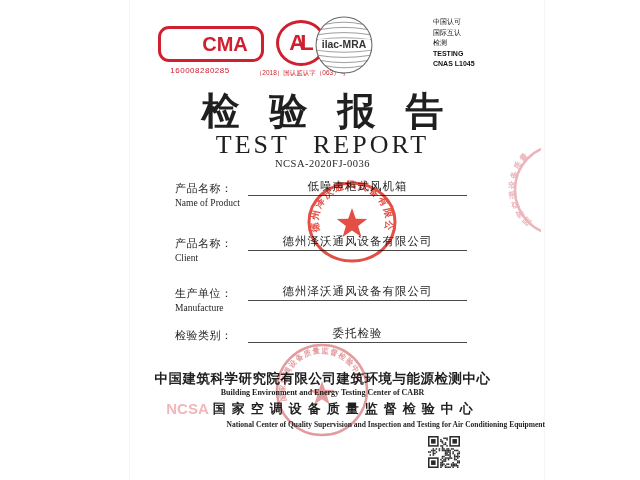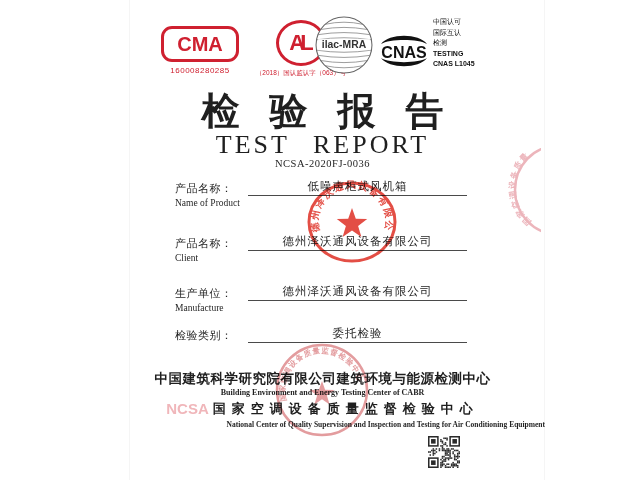--- a/index.html
+++ b/index.html
@@ -6,21 +6,21 @@
   body{width:640px;height:480px;background:#fdfdfd;overflow:hidden;
        font-family:"Liberation Sans",sans-serif;color:#1f1f1f;position:relative;}
   .page{position:absolute;left:0;top:0;width:640px;height:480px;background:#fff;}
   .page-edge{position:absolute;top:0;bottom:0;width:1px;background:rgba(0,0,0,0.04);}
   .serif{font-family:"Liberation Serif",serif;}
 
   
   .cma{position:absolute;left:158px;top:26px;width:84px;text-align:center;}
   .cma-box{width:72px;height:30px;margin:0 auto;border:3px solid #cf2030;border-radius:11px;
            display:flex;align-items:center;justify-content:center;
-           color:#cf2030;font-weight:bold;font-size:20px;letter-spacing:0px;}
+           color:#cf2030;font-weight:bold;font-size:20px;letter-spacing:0px;padding-left:28px;}
   .cma-number{margin-top:4px;color:#cf2030;font-size:8px;letter-spacing:0.5px;}
   .al{position:absolute;left:246px;top:20px;width:110px;text-align:center;}
   .al-circle{width:40px;height:40px;margin:0 auto;border:3px solid #cf2030;border-radius:50%;
              display:flex;align-items:center;justify-content:center;
              color:#cf2030;font-weight:bold;font-size:22px;letter-spacing:-5px;padding-right:4px;}
   .al-caption{margin-top:3px;color:#cf2030;font-size:6.5px;white-space:nowrap;}
   .ilac{position:absolute;left:315px;top:16px;width:58px;height:58px;}
   .cnas{position:absolute;left:379px;top:32px;width:50px;height:38px;}
   .cnas-text{position:absolute;left:433px;top:17px;font-size:7px;line-height:10.5px;color:#111;}
   .cnas-text .b{font-weight:bold;}
@@ -88,27 +88,20 @@
       <path d="M 1.5 23 Q 28 19 54.5 23" stroke="#777" stroke-width="0.7" fill="none"></path>
       <path d="M 1.5 33 Q 28 37 54.5 33" stroke="#777" stroke-width="0.7" fill="none"></path>
       <path d="M 2.9 38 Q 28 42 53.1 38" stroke="#777" stroke-width="0.7" fill="none"></path>
       <path d="M 5.6 43 Q 28 47 50.4 43" stroke="#777" stroke-width="0.7" fill="none"></path>
       <path d="M 9.9 48 Q 28 52 46.1 48" stroke="#777" stroke-width="0.7" fill="none"></path>
       <rect x="3" y="22" width="50" height="11" fill="#fff" opacity="0.85"></rect>
       <text x="28" y="31" text-anchor="middle" font-size="10" font-weight="bold" fill="#333" font-family="Liberation Sans, sans-serif">ilac-MRA</text>
     </svg>
   </div>
 
-  <div class="cnas">
-    <svg width="50" height="38" viewBox="0 0 50 38" xmlns="http://www.w3.org/2000/svg">
-      <path d="M2,12 C10,1 40,1 48,12 C40,6.5 10,6.5 2,12 Z" fill="#111"></path>
-      <text x="25" y="26" text-anchor="middle" font-size="16" font-weight="bold" fill="#111" font-family="Liberation Sans, sans-serif">CNAS</text>
-      <path d="M2,26 C10,37 40,37 48,26 C40,31.5 10,31.5 2,26 Z" fill="#111"></path>
-    </svg>
-  </div>
 
   <div class="cnas-text">
     <div>中国认可</div>
     <div>国际互认</div>
     <div>检测</div>
     <div class="b">TESTING</div>
     <div class="b">CNAS L1045</div>
   </div>
 
   <div class="title-zh">检验报告</div>

